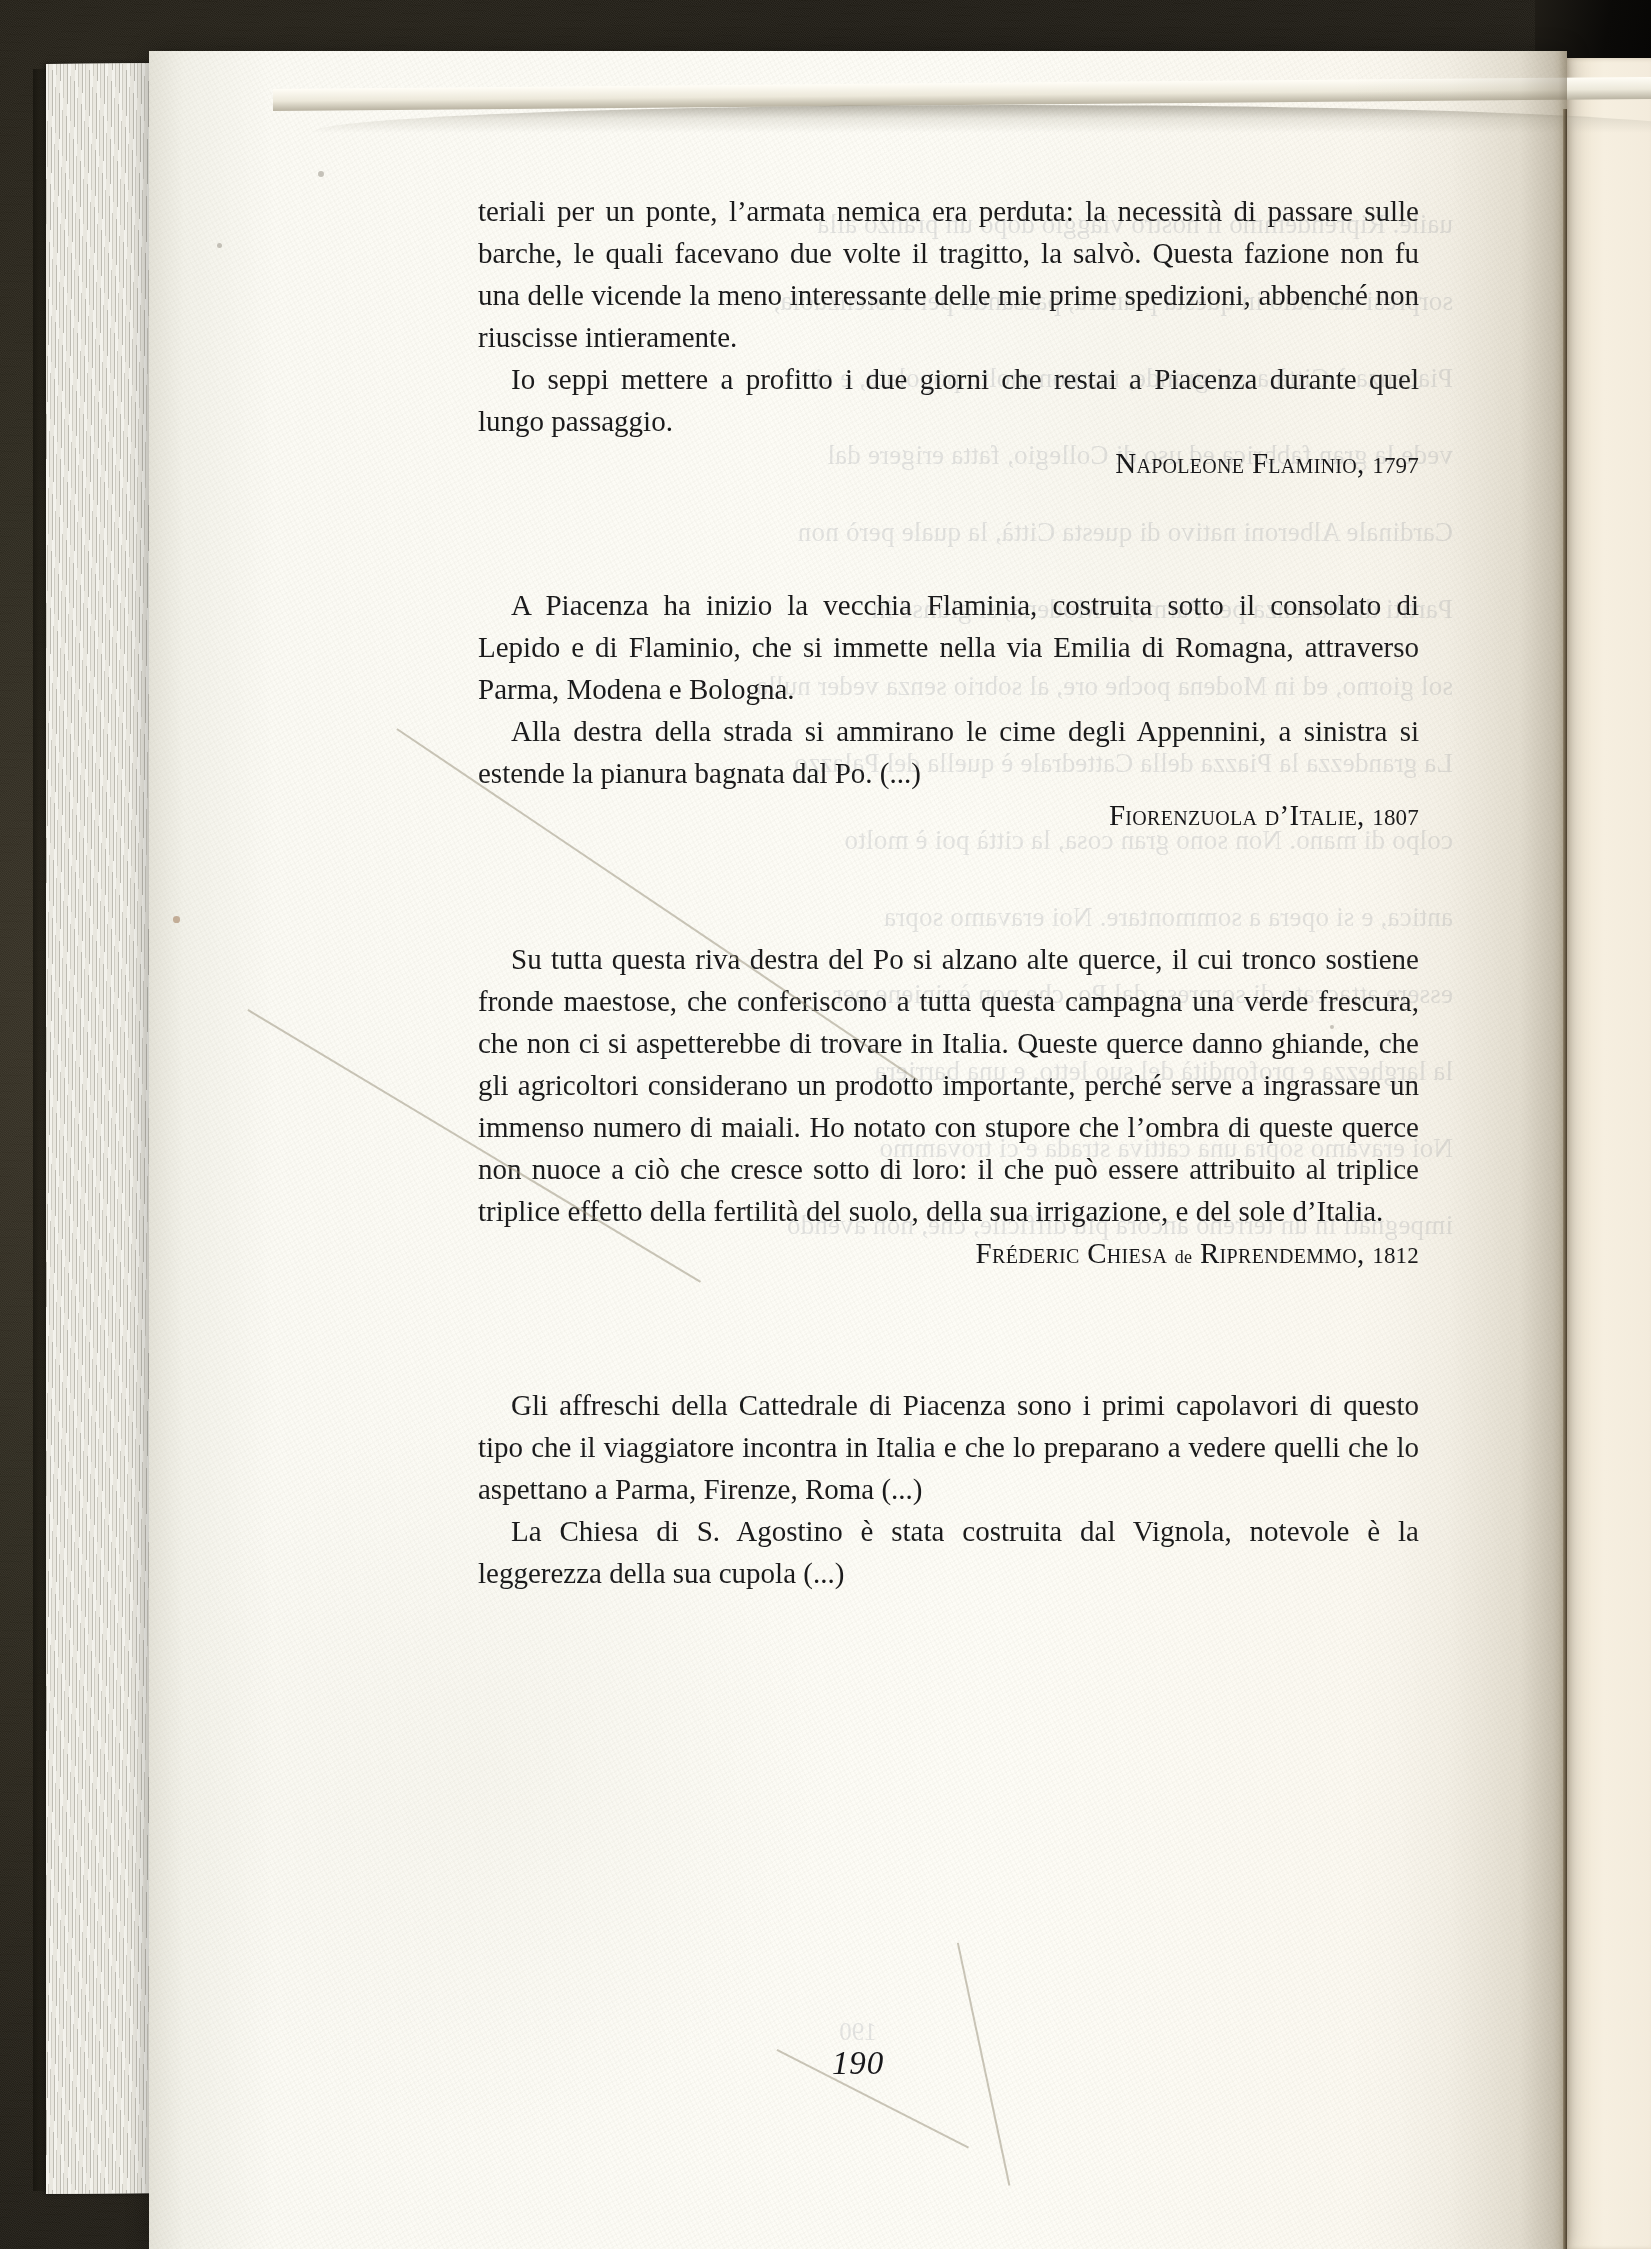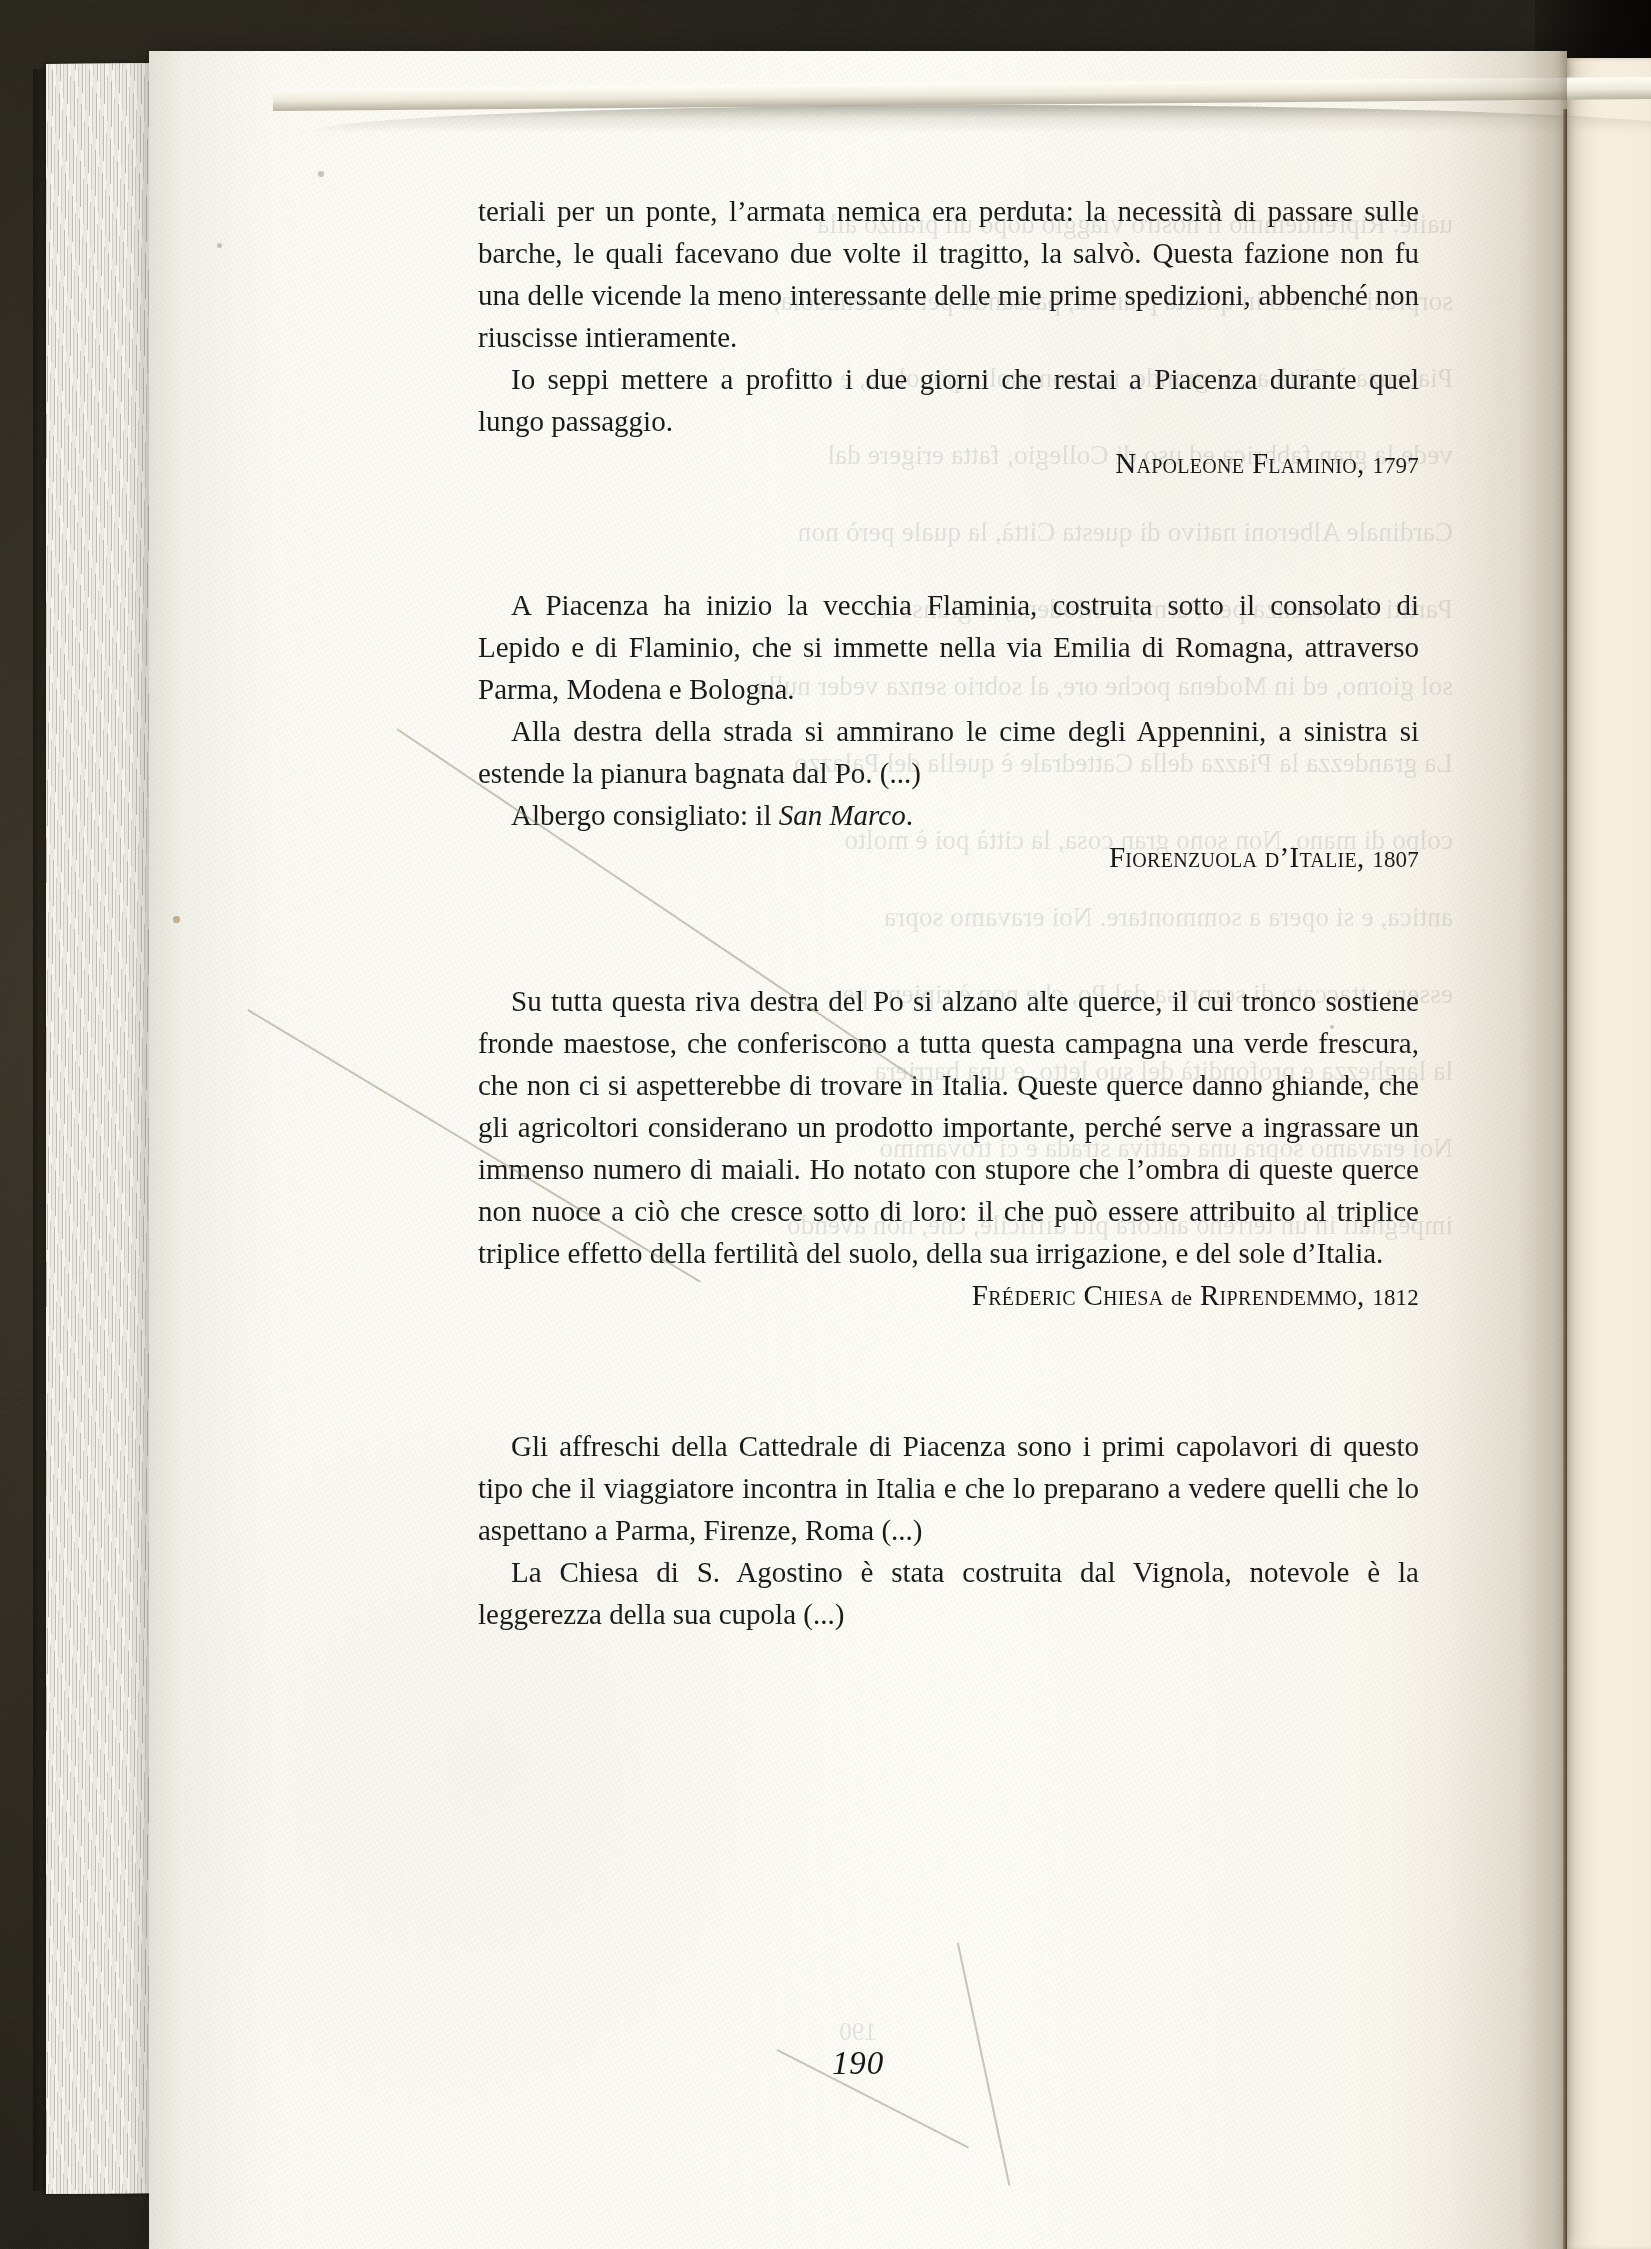--- a/index.html
+++ b/index.html
@@ -196,21 +196,21 @@
     color: #18181a;
   }
   .attrib .yr {
     font-variant: normal;
     font-size: 23px;
     letter-spacing: 0.2px;
   }
   .attrib .lc {
     font-variant: normal;
     text-transform: lowercase;
-    font-size: 22px;
+    font-size: 18px;
   }
 
   .gap-1 { height: 97px; }
   .gap-2 { height: 99px; }
   .gap-3 { height: 106px; }
 
   .ital { font-style: italic; }
 
   
   .folio {
@@ -286,21 +286,20 @@
         <p class="noindent">teriali per un ponte, l’armata nemica era perduta: la necessità di passare sulle barche, le quali facevano due volte il tragitto, la salvò. Questa fazione non fu una delle vicende la meno interessante delle mie prime spedizioni, abbenché non riuscisse intieramente.</p>
         <p>Io seppi mettere a profitto i due giorni che restai a Piacenza durante quel lungo passaggio.</p>
         <p class="attrib"><span>Napoleone Flaminio</span><span>, </span><span class="yr">1797</span></p>
       </div>
 
       <div class="gap-1"></div>
 
       <div class="quote">
         <p>A Piacenza ha inizio la vecchia Flaminia, costruita sotto il consolato di Lepido e di Flaminio, che si immette nella via Emilia di Romagna, attraverso Parma, Modena e Bologna.</p>
         <p>Alla destra della strada si ammirano le cime degli Appennini, a sinistra si estende la pianura bagnata dal Po. (...)</p>
-        <p><span>Albergo consigliato: il </span><span class="ital">San Marco</span><span>.</span></p>
         <p class="attrib"><span>Fiorenzuola d’Italie</span><span>, </span><span class="yr">1807</span></p>
       </div>
 
       <div class="gap-2"></div>
 
       <div class="quote">
         <p>Su tutta questa riva destra del Po si alzano alte querce, il cui tronco sostiene fronde maestose, che conferiscono a tutta questa campagna una verde frescura, che non ci si aspetterebbe di trovare in Italia. Queste querce danno ghiande, che gli agricoltori considerano un prodotto importante, perché serve a ingrassare un immenso numero di maiali. Ho notato con stupore che l’ombra di queste querce non nuoce a ciò che cresce sotto di loro: il che può essere attribuito al triplice triplice effetto della fertilità del suolo, della sua irrigazione, e del sole d’Italia.</p>
         <p class="attrib"><span>Fréderic Chiesa</span><span>&nbsp;</span><span class="lc">de</span><span>&nbsp;</span><span>Riprendemmo</span><span>, </span><span class="yr">1812</span></p>
       </div>
 

